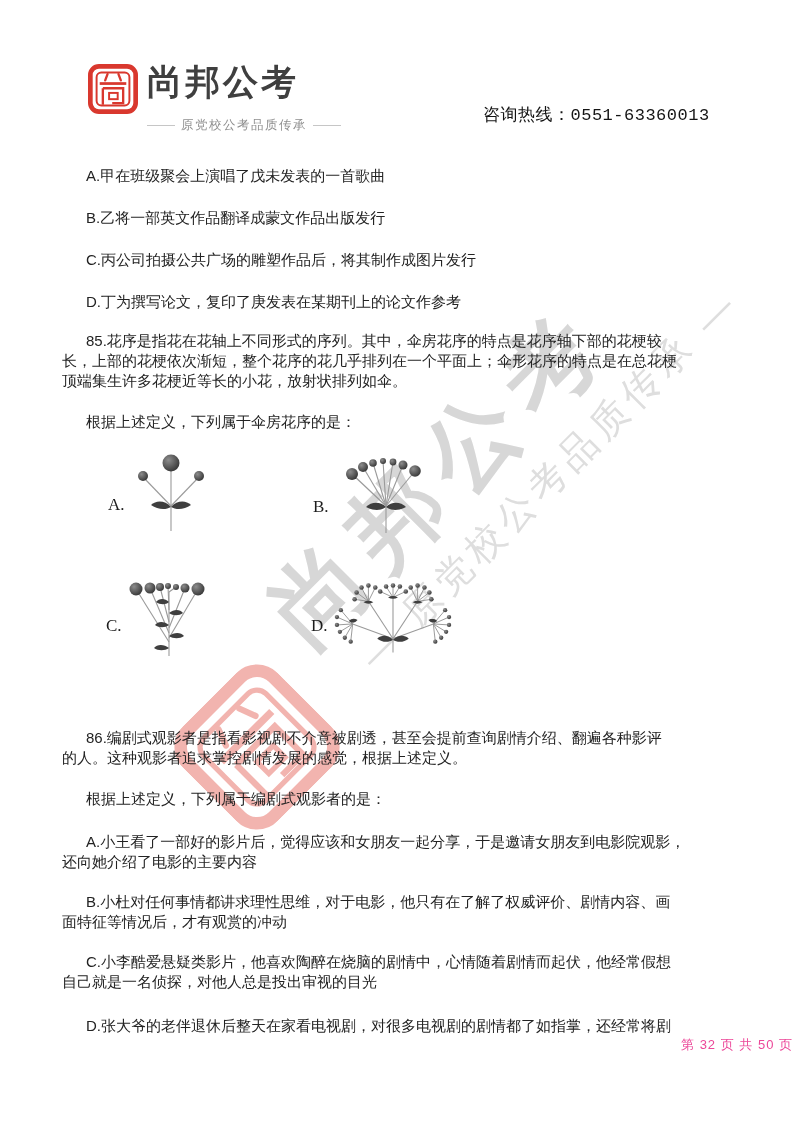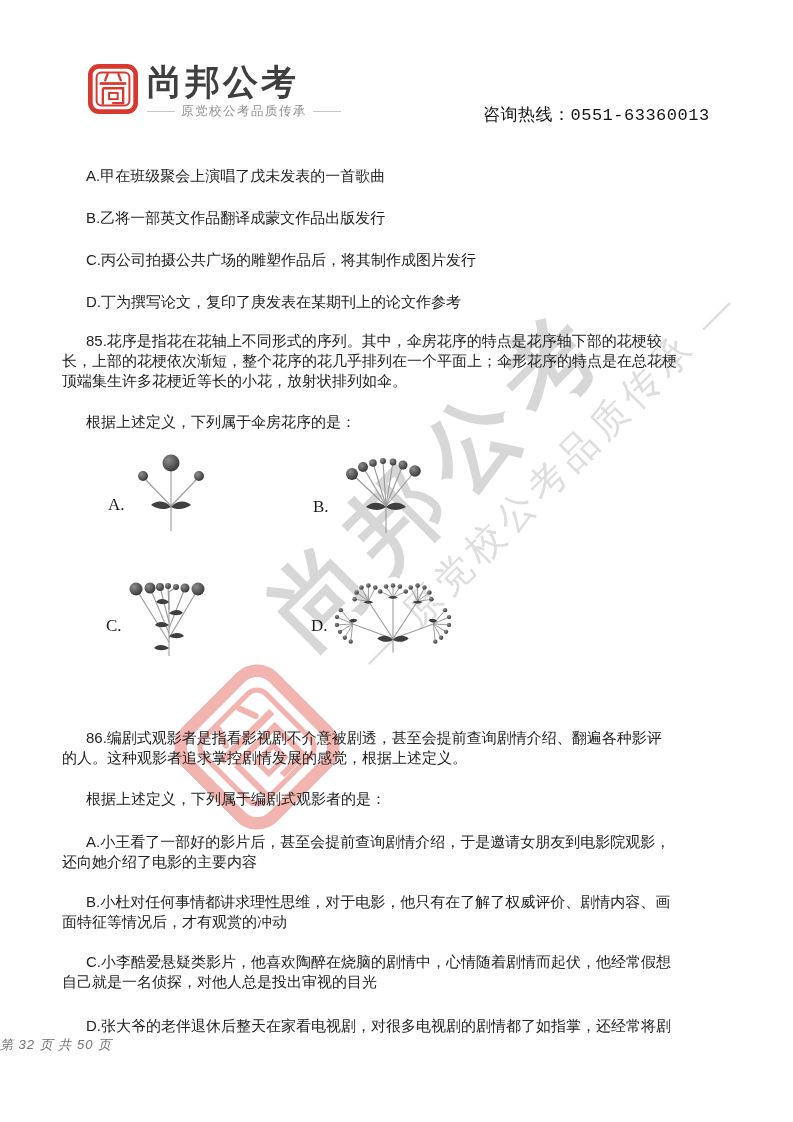--- a/index.html
+++ b/index.html
@@ -19,39 +19,39 @@
   .wm-tag   { font-size:38px; color:#dedede; letter-spacing:6px; margin:10px 0 0 150px; white-space:nowrap; }
   .wm-seal  { position:absolute; left:190px; top:680px; width:134px; height:134px;
               transform:rotate(-45deg); color:#f0a8a2; opacity:.85; }
   
   .content { position:absolute; inset:0; z-index:1; }
   
   .logo { position:absolute; left:88px; top:64px; display:flex; align-items:flex-start; }
   .seal-box { width:50px; height:50px; color:#d9382e; }
   .logo-txt { margin-left:9px; }
   .brand { font-size:35px; font-weight:bold; color:#3f3f3f; letter-spacing:3px; line-height:1.05; }
-  .tag-row { display:flex; align-items:center; gap:6px; margin-top:2px; }
+  .tag-row { display:flex; align-items:center; gap:6px; margin-top:16px; }
   .tag-row .hline { width:28px; height:1px; background:#c6c6c6; }
   .tagline { font-size:12.5px; color:#8f8f8f; letter-spacing:1.5px; white-space:nowrap; }
   .hotline { position:absolute; left:483px; top:103px; font-family:Liberation Mono, monospace;
              font-size:17px; color:#141414; letter-spacing:.5px; }
   
   .para { position:absolute; left:62px; width:676px; font-size:15px; line-height:20px; color:#232323;margin-top:20px; }
   .ln { white-space:nowrap; }
   .ind { padding-left:24px; }
   
   .dlabel { position:absolute; font-family:"Liberation Serif", serif; font-size:17px; color:#1d1d1d; }
   .dsvg { position:absolute; }
   .dsvg svg { display:block; }
   .flow-line { stroke:#9a9a9a; stroke-width:1.1; }
   .flow-thin { stroke:#8f8f8f; stroke-width:.9; }
   .leaf { fill:#3f3f3f; }
   
-  .footer { position:absolute; left:0; top:1036px; width:100%; text-align:left;
-            font-size:13px; color:#737373; letter-spacing:1px;font-style:italic; }
+  .footer { position:absolute; left:0; top:1036px; width:100%; text-align:right;
+            font-size:13px; color:#ec4899; letter-spacing:1px; }
 </style>
 </head>
 <body>
 
 <div class="page">
 
   <div class="wm-layer">
     <div class="wm-seal">
       <svg viewBox="0 0 64 64" width="134" height="134">
         <rect x="3" y="3" width="58" height="58" rx="11" fill="none" stroke="currentColor" stroke-width="6"></rect>
@@ -274,21 +274,21 @@
 
     <div class="para" style="top:708px">
       <div class="ln ind">86.编剧式观影者是指看影视剧不介意被剧透，甚至会提前查询剧情介绍、翻遍各种影评</div>
       <div class="ln">的人。这种观影者追求掌控剧情发展的感觉，根据上述定义。</div>
     </div>
     <div class="para" style="top:769px">
       <div class="ln ind">根据上述定义，下列属于编剧式观影者的是：</div>
     </div>
 
     <div class="para" style="top:812px">
-      <div class="ln ind">A.小王看了一部好的影片后，甚至会提前查询剧情介绍，于是邀请女朋友到电影院观影，</div>
+      <div class="ln ind">A.小王看了一部好的影片后，觉得应该和女朋友一起分享，于是邀请女朋友到电影院观影，</div>
       <div class="ln">还向她介绍了电影的主要内容</div>
     </div>
     <div class="para" style="top:932px">
       <div class="ln ind">C.小李酷爱悬疑类影片，他喜欢陶醉在烧脑的剧情中，心情随着剧情而起伏，他经常假想</div>
       <div class="ln">自己就是一名侦探，对他人总是投出审视的目光</div>
     </div>
     <div class="para" style="top:872px">
       <div class="ln ind">B.小杜对任何事情都讲求理性思维，对于电影，他只有在了解了权威评价、剧情内容、画</div>
       <div class="ln">面特征等情况后，才有观赏的冲动</div>
     </div>

